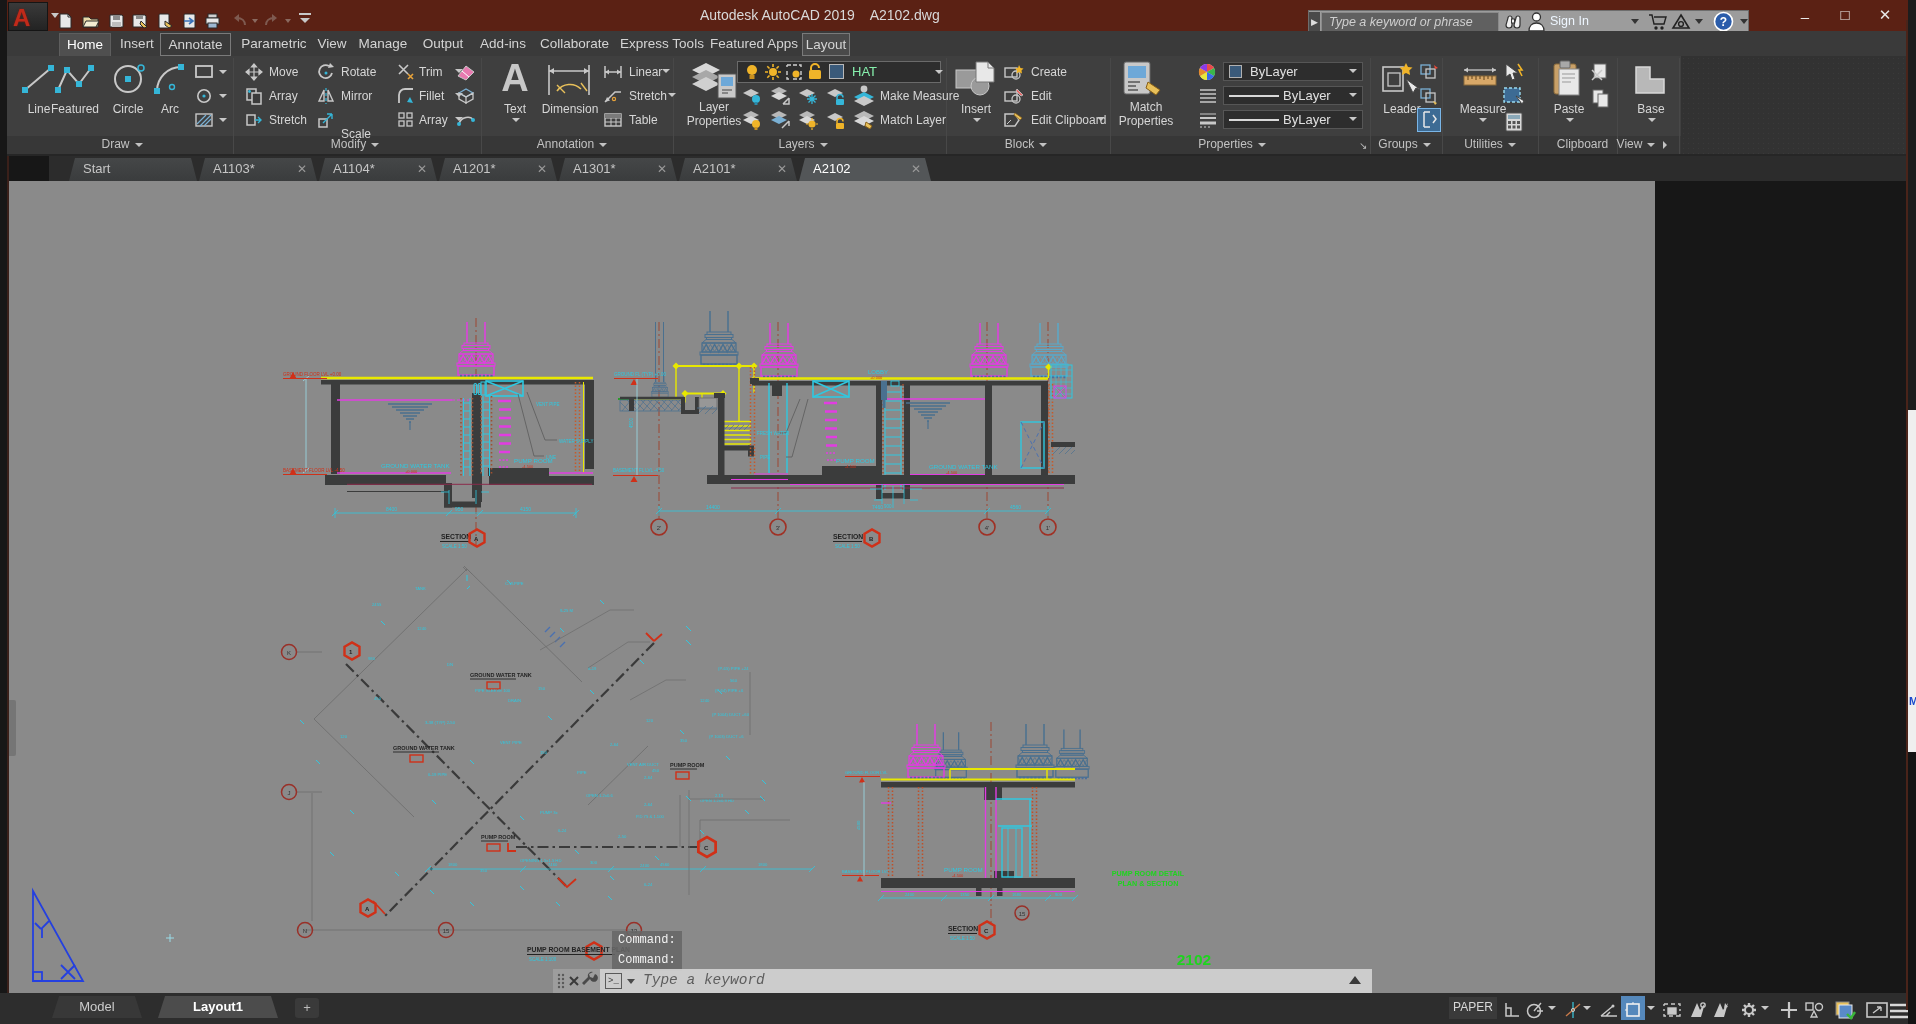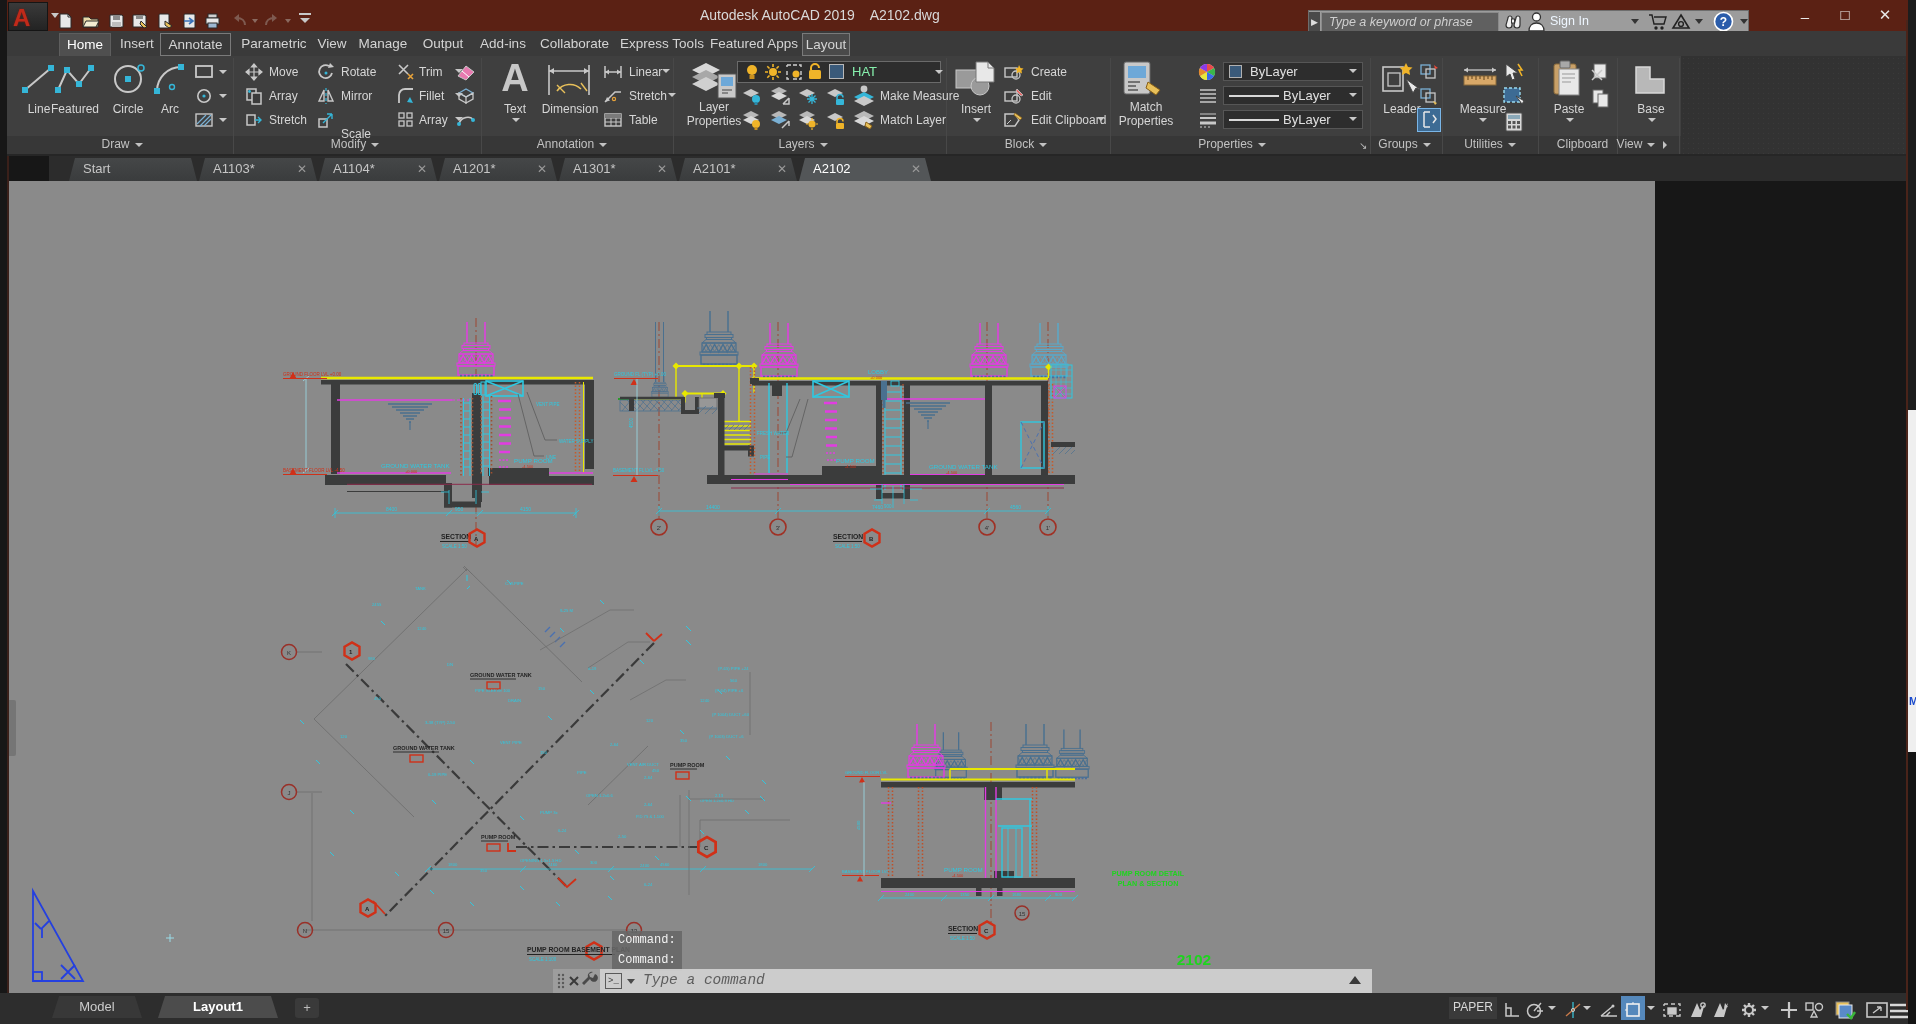--- a/index.html
+++ b/index.html
@@ -1216,21 +1216,21 @@
         <circle cx="10" cy="14" r="1.2"></circle>
         <circle cx="6" cy="18" r="1.2"></circle>
         <circle cx="10" cy="18" r="1.2"></circle>
       </g>
     <path d="M17 8l8 8M25 8l-8 8" stroke="#3a3a3a" stroke-width="2"></path>
     <path d="M31 16l6-6a4 4 0 105-5l-2 4-3-1-1-3 4-2a4 4 0 00-5 5l-6 6z" fill="#4a4a4a"></path>
   </svg>
   <div class="abs" style="left:591px;top:788px;width:772px;height:24px;background:rgba(208,208,208,0.95)"></div>
   <div class="abs" style="left:596px;top:792px;width:17px;height:16px;border:1.5px solid #5a5a5a;color:#3a3a3a;font-size:9px;line-height:15px;text-align:center;font-family:'Liberation Mono',monospace">&gt;_</div>
   <div class="abs" style="left:618px;top:798px;width:0;height:0;border-left:4px solid transparent;border-right:4px solid transparent;border-top:5px solid #4a4a4a"></div>
-  <div class="abs" style="left:634px;top:791px;color:#5e5e5e;font-size:14.5px;font-style:italic;font-family:'Liberation Mono',monospace">Type a command</div>
+  <div class="abs" style="left:634px;top:791px;color:#5e5e5e;font-size:14.5px;font-style:italic;font-family:'Liberation Mono',monospace">Type a keyword</div>
   <div class="abs" style="left:1340px;top:795px;width:0;height:0;border-left:6px solid transparent;border-right:6px solid transparent;border-bottom:8px solid #3a3a3a"></div>
 </div>
 
 <div id="statusbar">
   <div class="stab" style="left:52px;width:90px;background:#383838">Model</div>
   <div class="stab" style="left:158px;width:120px;background:#4c4c4c;color:#fff;font-weight:bold">Layout1</div>
   <div class="abs" style="left:295px;top:5px;width:24px;height:20px;background:#3a3a3a;border-radius:3px;color:#bbb;text-align:center;line-height:19px;font-size:13px">+</div>
 
   <div class="abs" style="left:1449px;top:4px;width:48px;height:22px;background:#3a3a3a;color:#d8d8d8;font-size:12px;text-align:center;line-height:21px">PAPER</div>
   <svg class="sicon" style="left:1501px;top:5px" width="22" height="20" viewBox="0 0 22 20">

